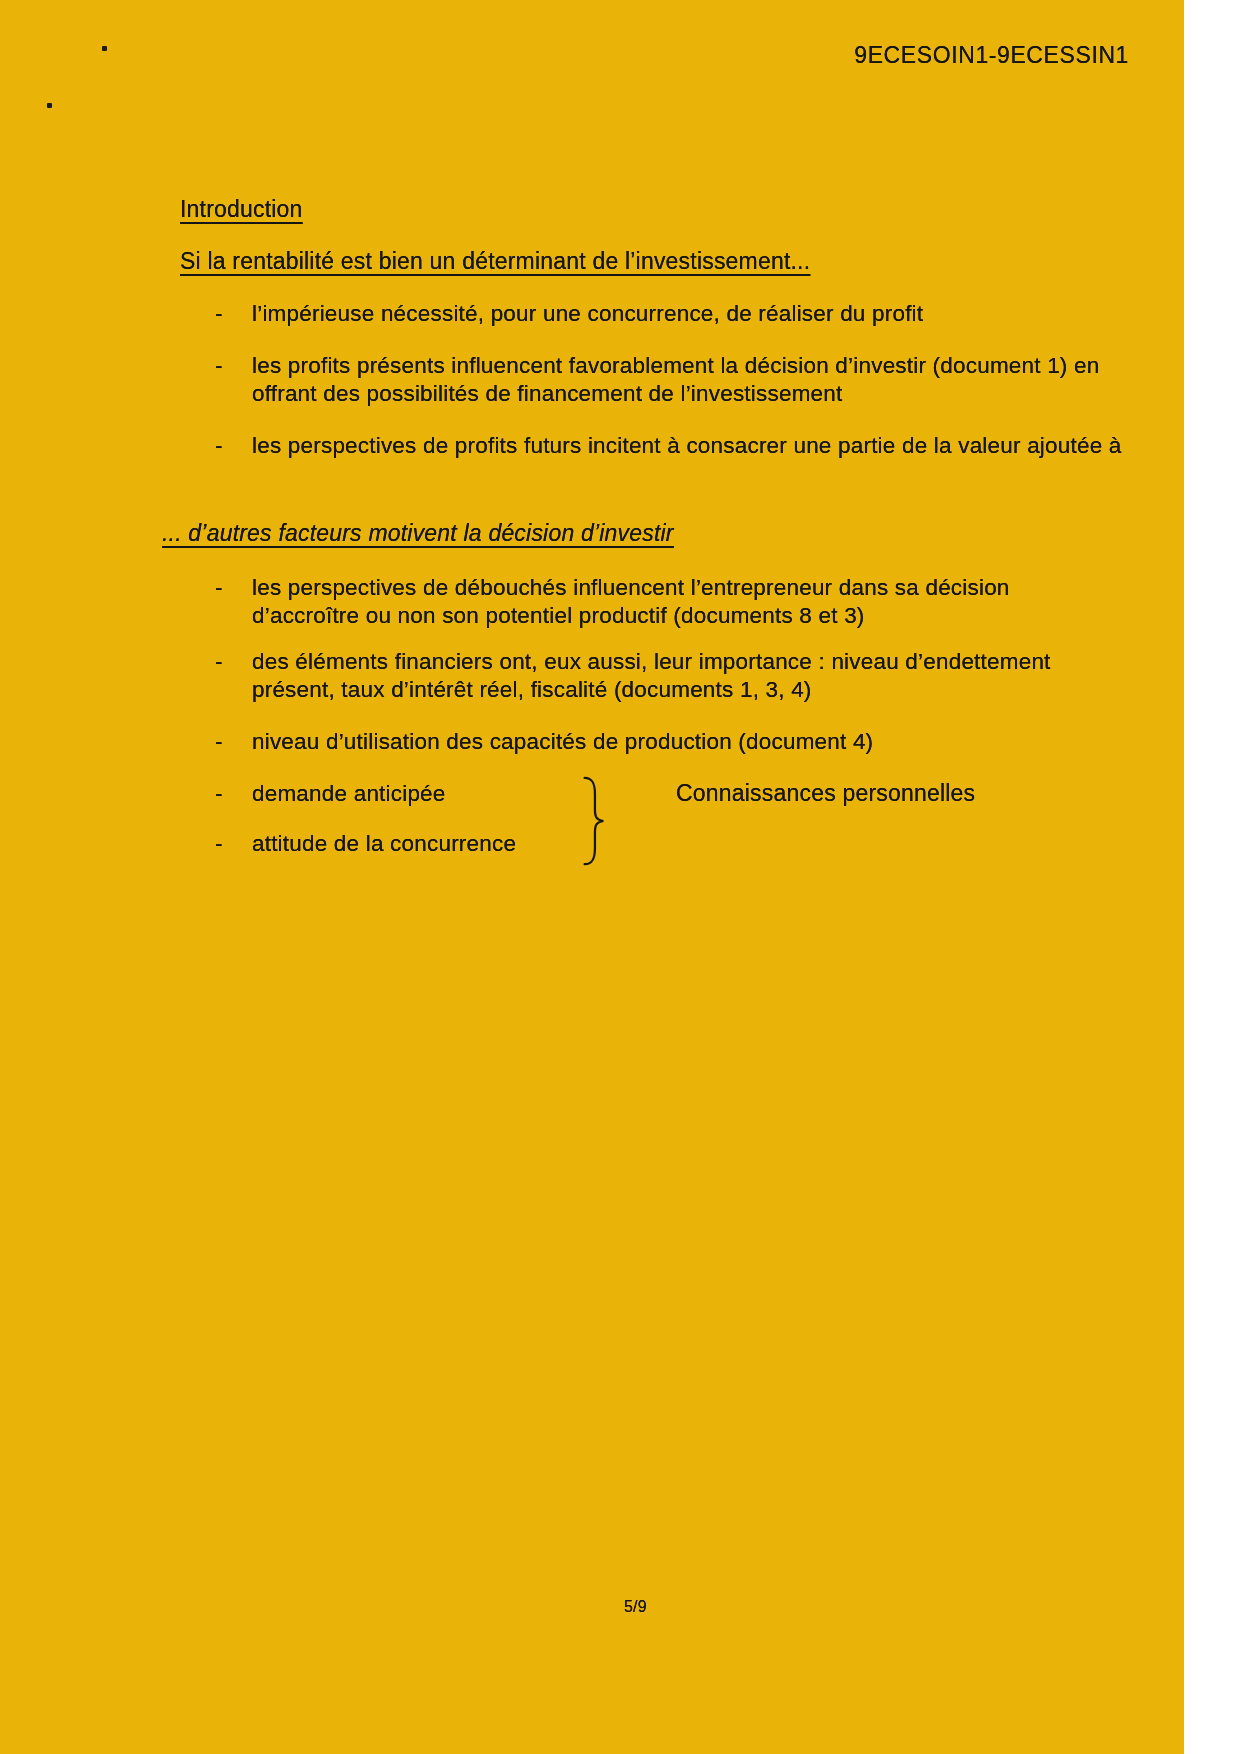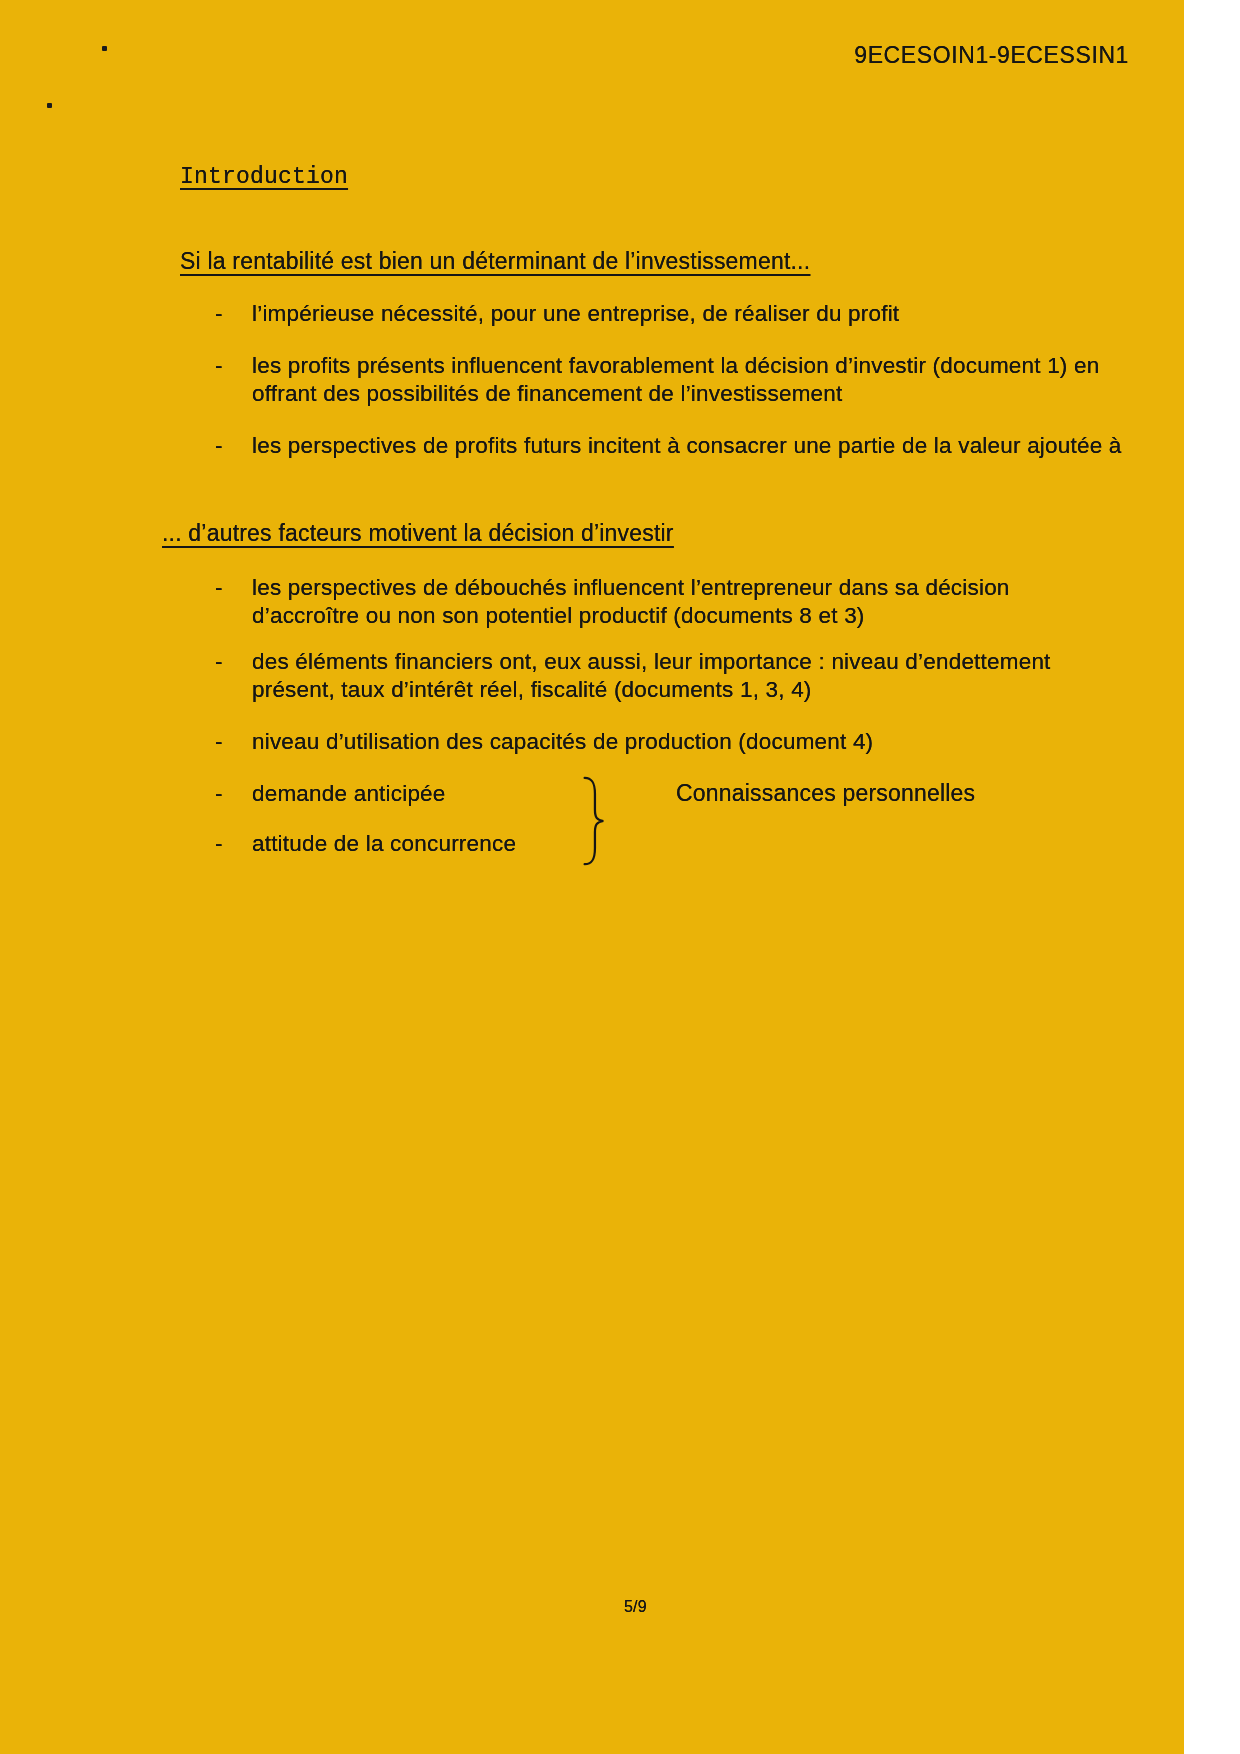--- a/index.html
+++ b/index.html
@@ -28,23 +28,23 @@
     letter-spacing: 0.6px;
   }
   .heading {
     position: absolute;
     font-size: 23px;
     text-decoration: underline;
     text-decoration-thickness: 1.5px;
     text-underline-offset: 5px;
     white-space: nowrap;
   }
-  #intro-heading { left: 180px; top: 164px; font-family: Liberation Mono, monospace; }
+  #intro-heading { left: 180px; top: 196px; }
   #profit-heading { left: 180px; top: 248px; }
-  #autres-heading { left: 162px; top: 520px; }
+  #autres-heading { left: 162px; top: 520px; font-style: italic; }
   .bullet {
     position: absolute;
     left: 215px;
     display: flex;
     align-items: flex-start;
   }
   .bullet .marker {
     width: 37px;
     flex: 0 0 37px;
     font-size: 22.5px;
@@ -103,21 +103,21 @@
 
   <div class="header-code txt">9ECESOIN1-9ECESSIN1</div>
 
   <div class="heading txt" id="intro-heading">Introduction</div>
 
   <div class="heading txt" id="profit-heading">Si la rentabilité est bien un déterminant de l’investissement...</div>
 
   <div class="bullet" id="bullet-p1">
     <span class="marker txt">-</span>
     <div class="lines">
-      <div class="txt">l’impérieuse nécessité, pour une entreprise, de réaliser du profit</div>
+      <div class="txt">l’impérieuse nécessité, pour une concurrence, de réaliser du profit</div>
     </div>
   </div>
 
   <div class="bullet" id="bullet-p2">
     <span class="marker txt">-</span>
     <div class="lines">
       <div class="txt">les profits présents influencent favorablement la décision d’investir (document 1) en</div>
       <div class="txt">offrant des possibilités de financement de l’investissement</div>
     </div>
   </div>

